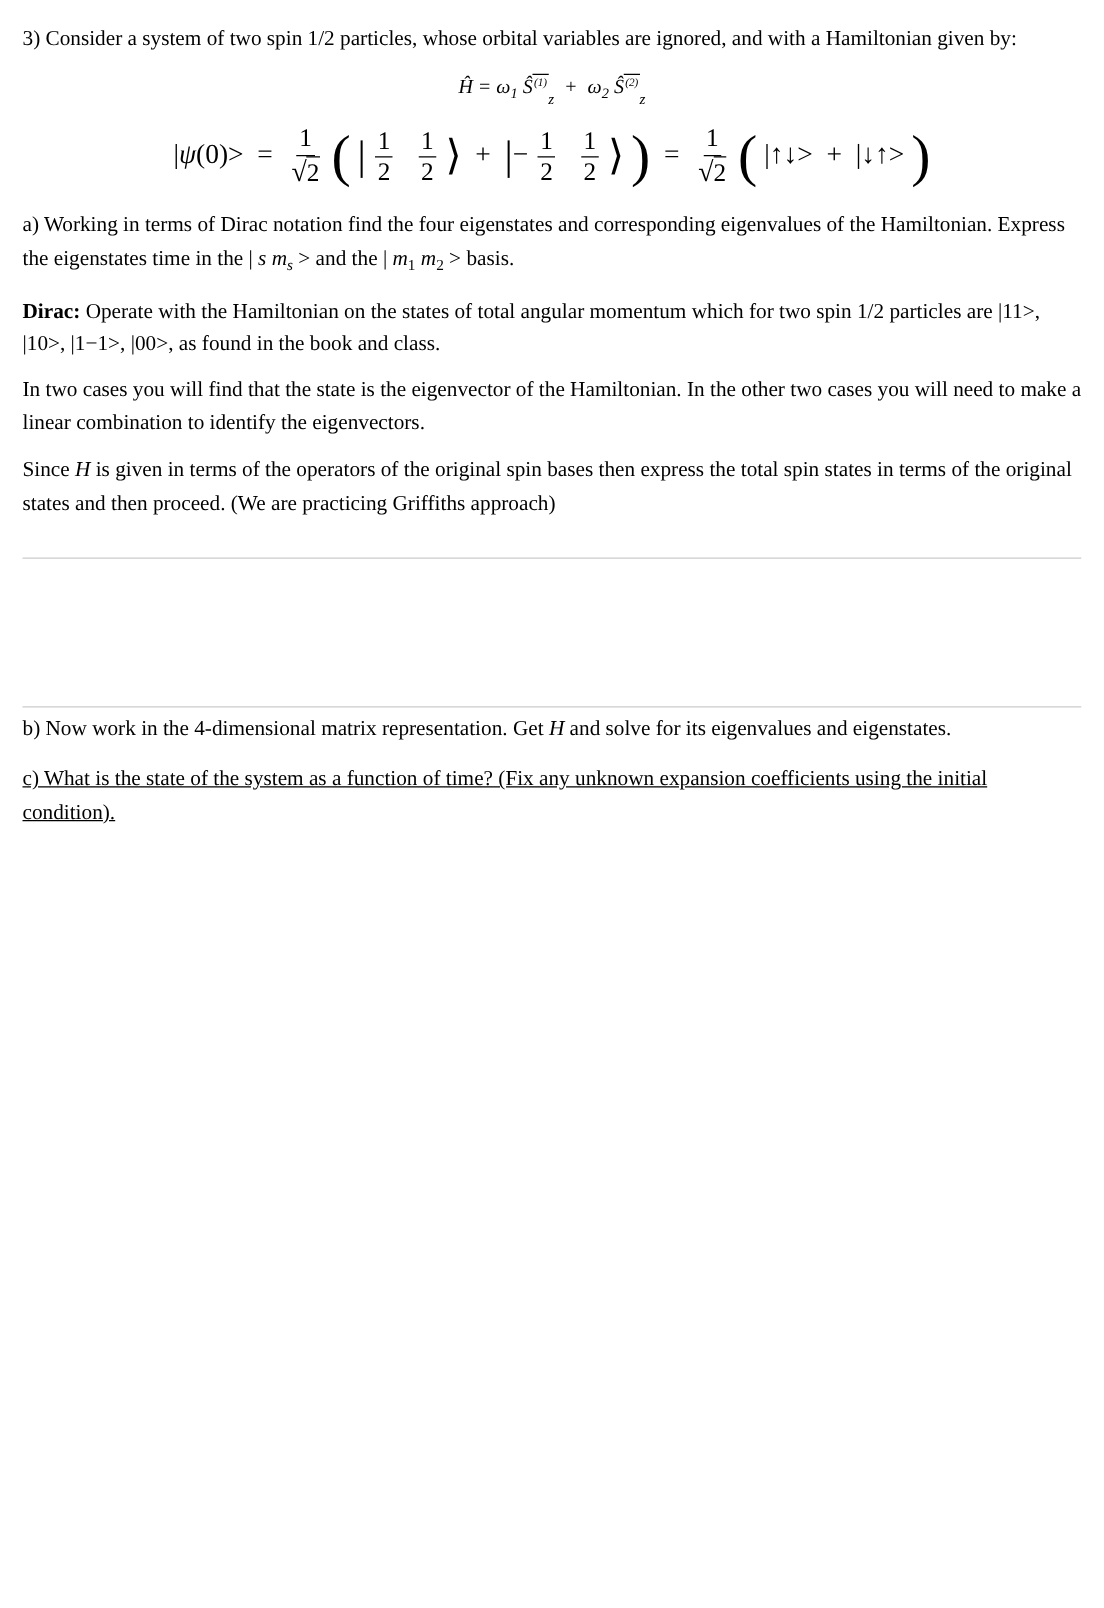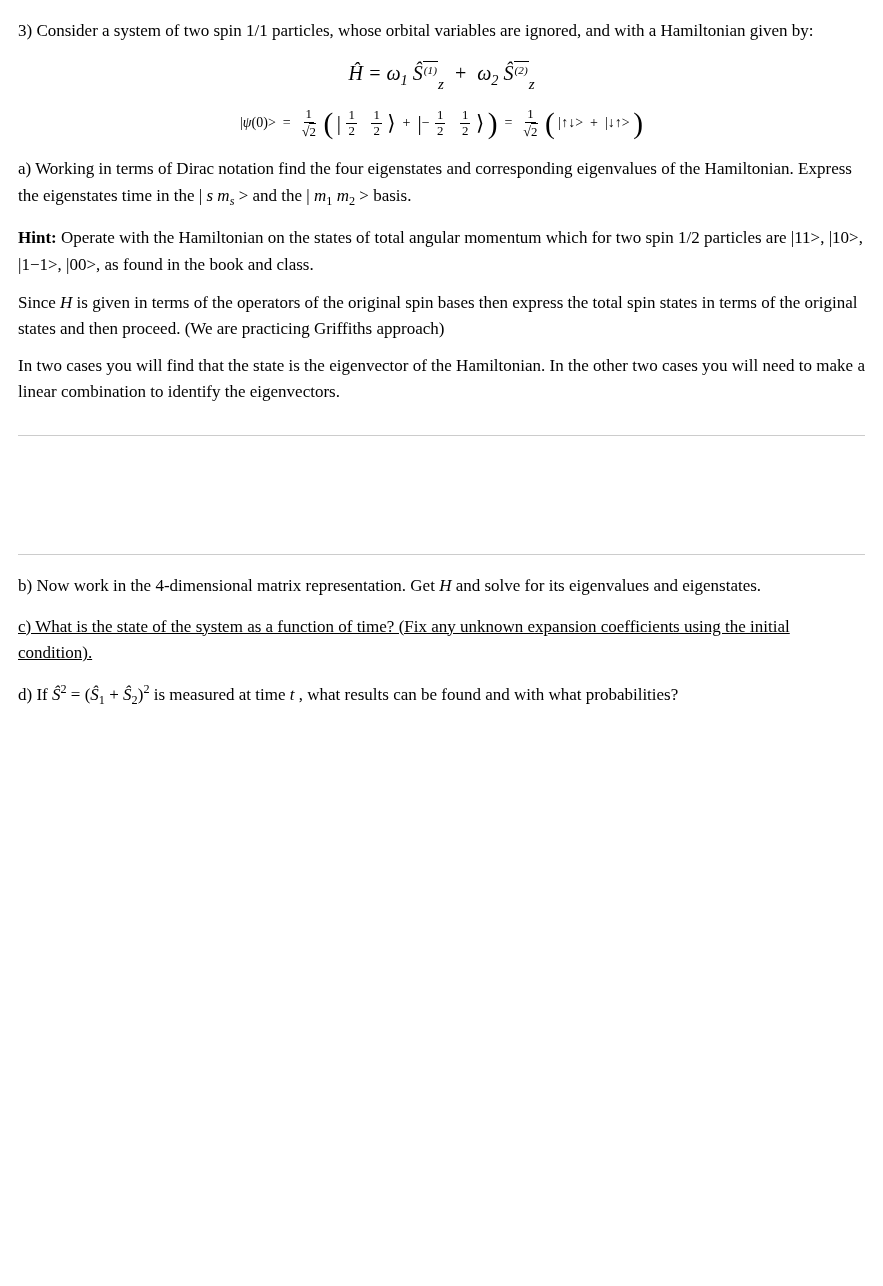--- a/index.html
+++ b/index.html
@@ -19,21 +19,21 @@
     }
     .problem-text {
       line-height: 1.55;
     }
     .block {
       margin-bottom: 10px;
     }
     .centered-eq {
       text-align: center;
       margin: 14px 0;
-      font-size: 20px;
+      font-size: 16px;
     }
     .hint-label {
       font-weight: bold;
     }
     .divider-area {
       margin: 18px 0 0 0;
       border-top: 1px solid #bbb;
       padding-top: 8px;
       border-bottom: 1px solid #bbb;
       padding-bottom: 8px;
@@ -81,35 +81,35 @@
       padding-top: 1px;
     }
   </style>
 </head>
 <body>
 
 <div class="page">
   <div class="problem-text">
 
     <div class="block">
-      <span>3) Consider a system of two spin 1/1 particles,  whose orbital variables are ignored, and with a Hamiltonian given by:</span>
+      <span>3) Consider a system of two spin 1/2 particles,  whose orbital variables are ignored, and with a Hamiltonian given by:</span>
     </div>
 
     <div class="centered-eq">
       <span class="math">
         <i>Ĥ</i> = <i>ω</i><sub>1</sub> <i>Ŝ</i><span class="overline-2" style="font-size:0.78em;padding:0 1px;">
           <sup style="font-size:0.72em">(1)</sup></span><sub style="position:relative;top:4px;font-size:0.75em;"><i>z</i></sub>
         &nbsp;+&nbsp;
         <i>ω</i><sub>2</sub> <i>Ŝ</i><span class="overline-2" style="font-size:0.78em;padding:0 1px;">
           <sup style="font-size:0.72em">(2)</sup></span><sub style="position:relative;top:4px;font-size:0.75em;"><i>z</i></sub>
       </span>
     </div>
 
 
-    <div class="centered-eq" style="font-size:14px; margin: 10px 0 16px 0;">
+    <div class="centered-eq" style="font-size:22px; margin: 10px 0 16px 0;">
       <span>
         |<i>ψ</i>(0)&gt;
       </span>
       <span>&nbsp;=&nbsp;</span>
       <span class="fraction">
         <span class="num">1</span>
         <span class="den"><span style="font-size:1.1em;">√</span><span class="overline-2">2</span></span>
       </span>
       <span class="big-paren">(</span>
       <span>
@@ -150,41 +150,38 @@
       <span>&nbsp;+&nbsp;</span>
       <span>|↓↑&gt;</span>
       <span class="big-paren">)</span>
     </div>
 
     <div class="block" style="margin-top:6px;">
       <span>a) Working in terms of Dirac notation find the four eigenstates and corresponding eigenvalues of the Hamiltonian. Express the eigenstates time in the </span><span>| <i>s</i> <i>m</i><sub><i>s</i></sub> &gt;</span><span> and the </span><span>| <i>m</i><sub>1</sub> <i>m</i><sub>2</sub> &gt;</span><span> basis.</span>
     </div>
 
     <div class="block" style="margin-top: 14px;">
-      <span class="hint-label">Hint:</span>
+      <span class="hint-label">Dirac:</span>
       <span>  Operate with the Hamiltonian on the states of total angular  momentum which for two spin 1/2 particles are |11&gt;, |10&gt;, |1−1&gt;, |00&gt;,  as found in the book and class.</span>
+    </div>
+
+    <div class="block" style="margin-top:10px;">
+      <span>In two cases you will find that the state is the eigenvector of the Hamiltonian.  In the other two cases you will need to make a linear combination to identify  the eigenvectors.</span>
     </div>
 
     <div class="block" style="margin-top:12px;">
       <span>Since  <i>H</i>  is given in terms of the operators of the original spin bases then express the total spin states in terms of the original states and then proceed. (We are practicing Griffiths approach)</span>
     </div>
 
-    <div class="block" style="margin-top:10px;">
-      <span>In two cases you will find that the state is the eigenvector of the Hamiltonian.  In the other two cases you will need to make a linear combination to identify  the eigenvectors.</span>
-    </div>
-
     <div class="divider-area" style="margin-top: 30px; height: 120px; border-top: 1.5px solid #ccc; border-bottom: 1.5px solid #ccc;">
     </div>
 
-    <div class="part-b-section block" style="margin-top:18px;">
+    <div class="part-b-section block" style="margin-top:4px;">
       <span>b) Now work in the 4-dimensional matrix representation. Get  <i>H</i>  and solve for its eigenvalues and eigenstates.</span>
     </div>
 
     <div class="block" style="margin-top:14px;text-decoration:underline;">
       <span>c) What is the state of the system as a function of time?  (Fix any unknown expansion coefficients using the initial condition).</span>
     </div>
 
-    <div class="block" style="margin-top:14px;">
-      <span>d) If  <i>Ŝ</i><sup>2</sup> = (<i>Ŝ</i><sub>1</sub> + <i>Ŝ</i><sub>2</sub>)<sup>2</sup>  is measured at time  <i>t</i> , what results can be found  and with what probabilities?</span>
-    </div>
 
   </div>
 </div>
 
 </body></html>

